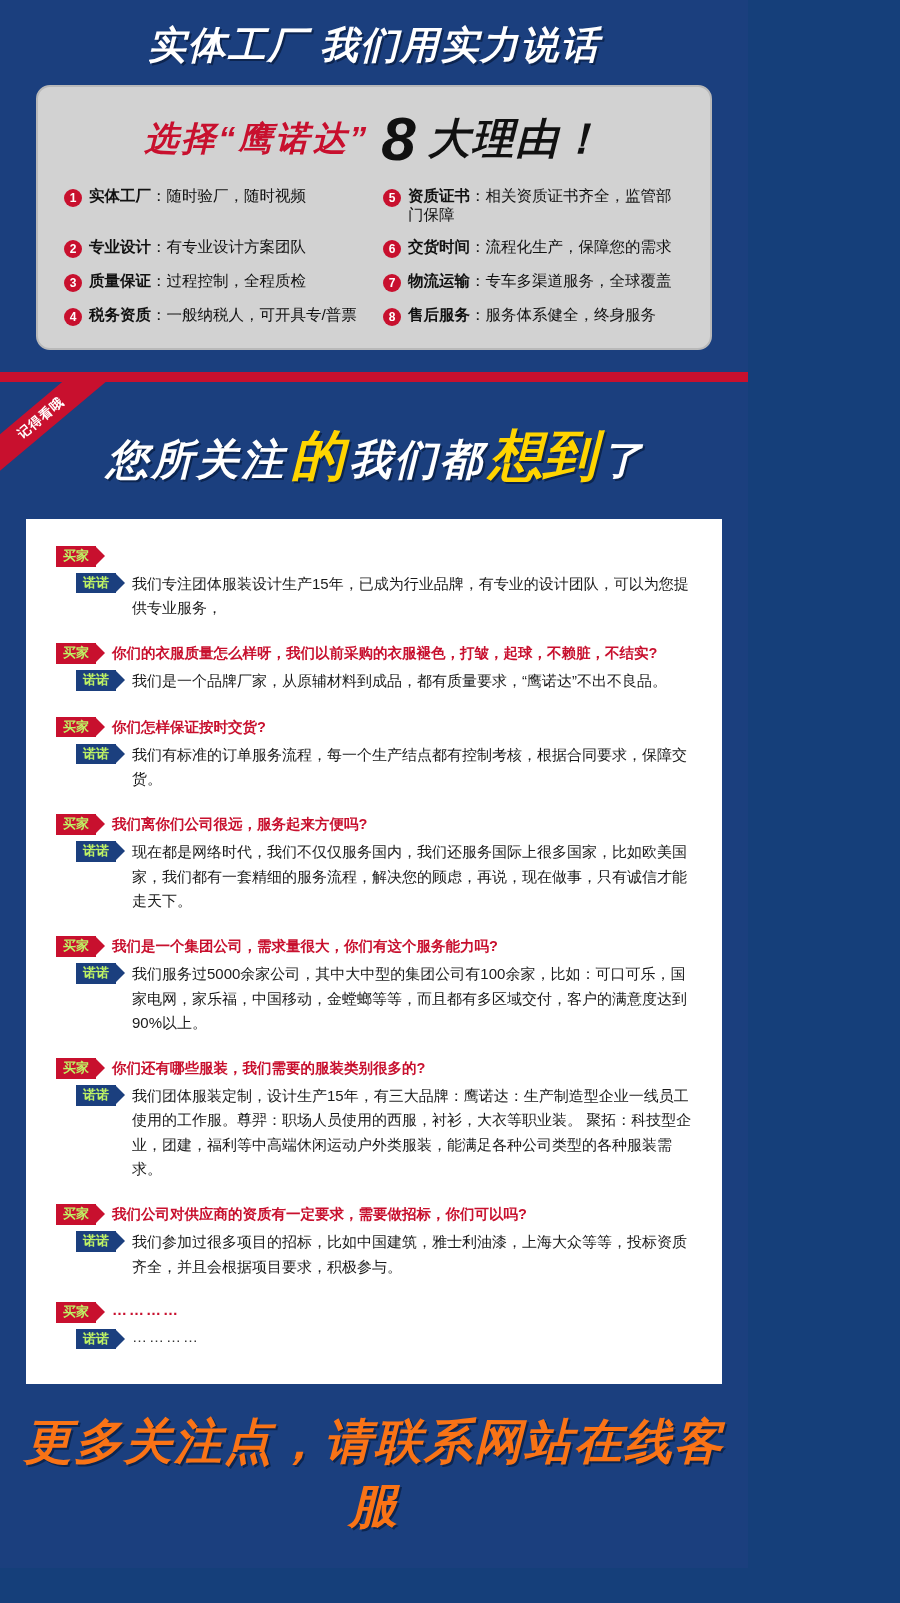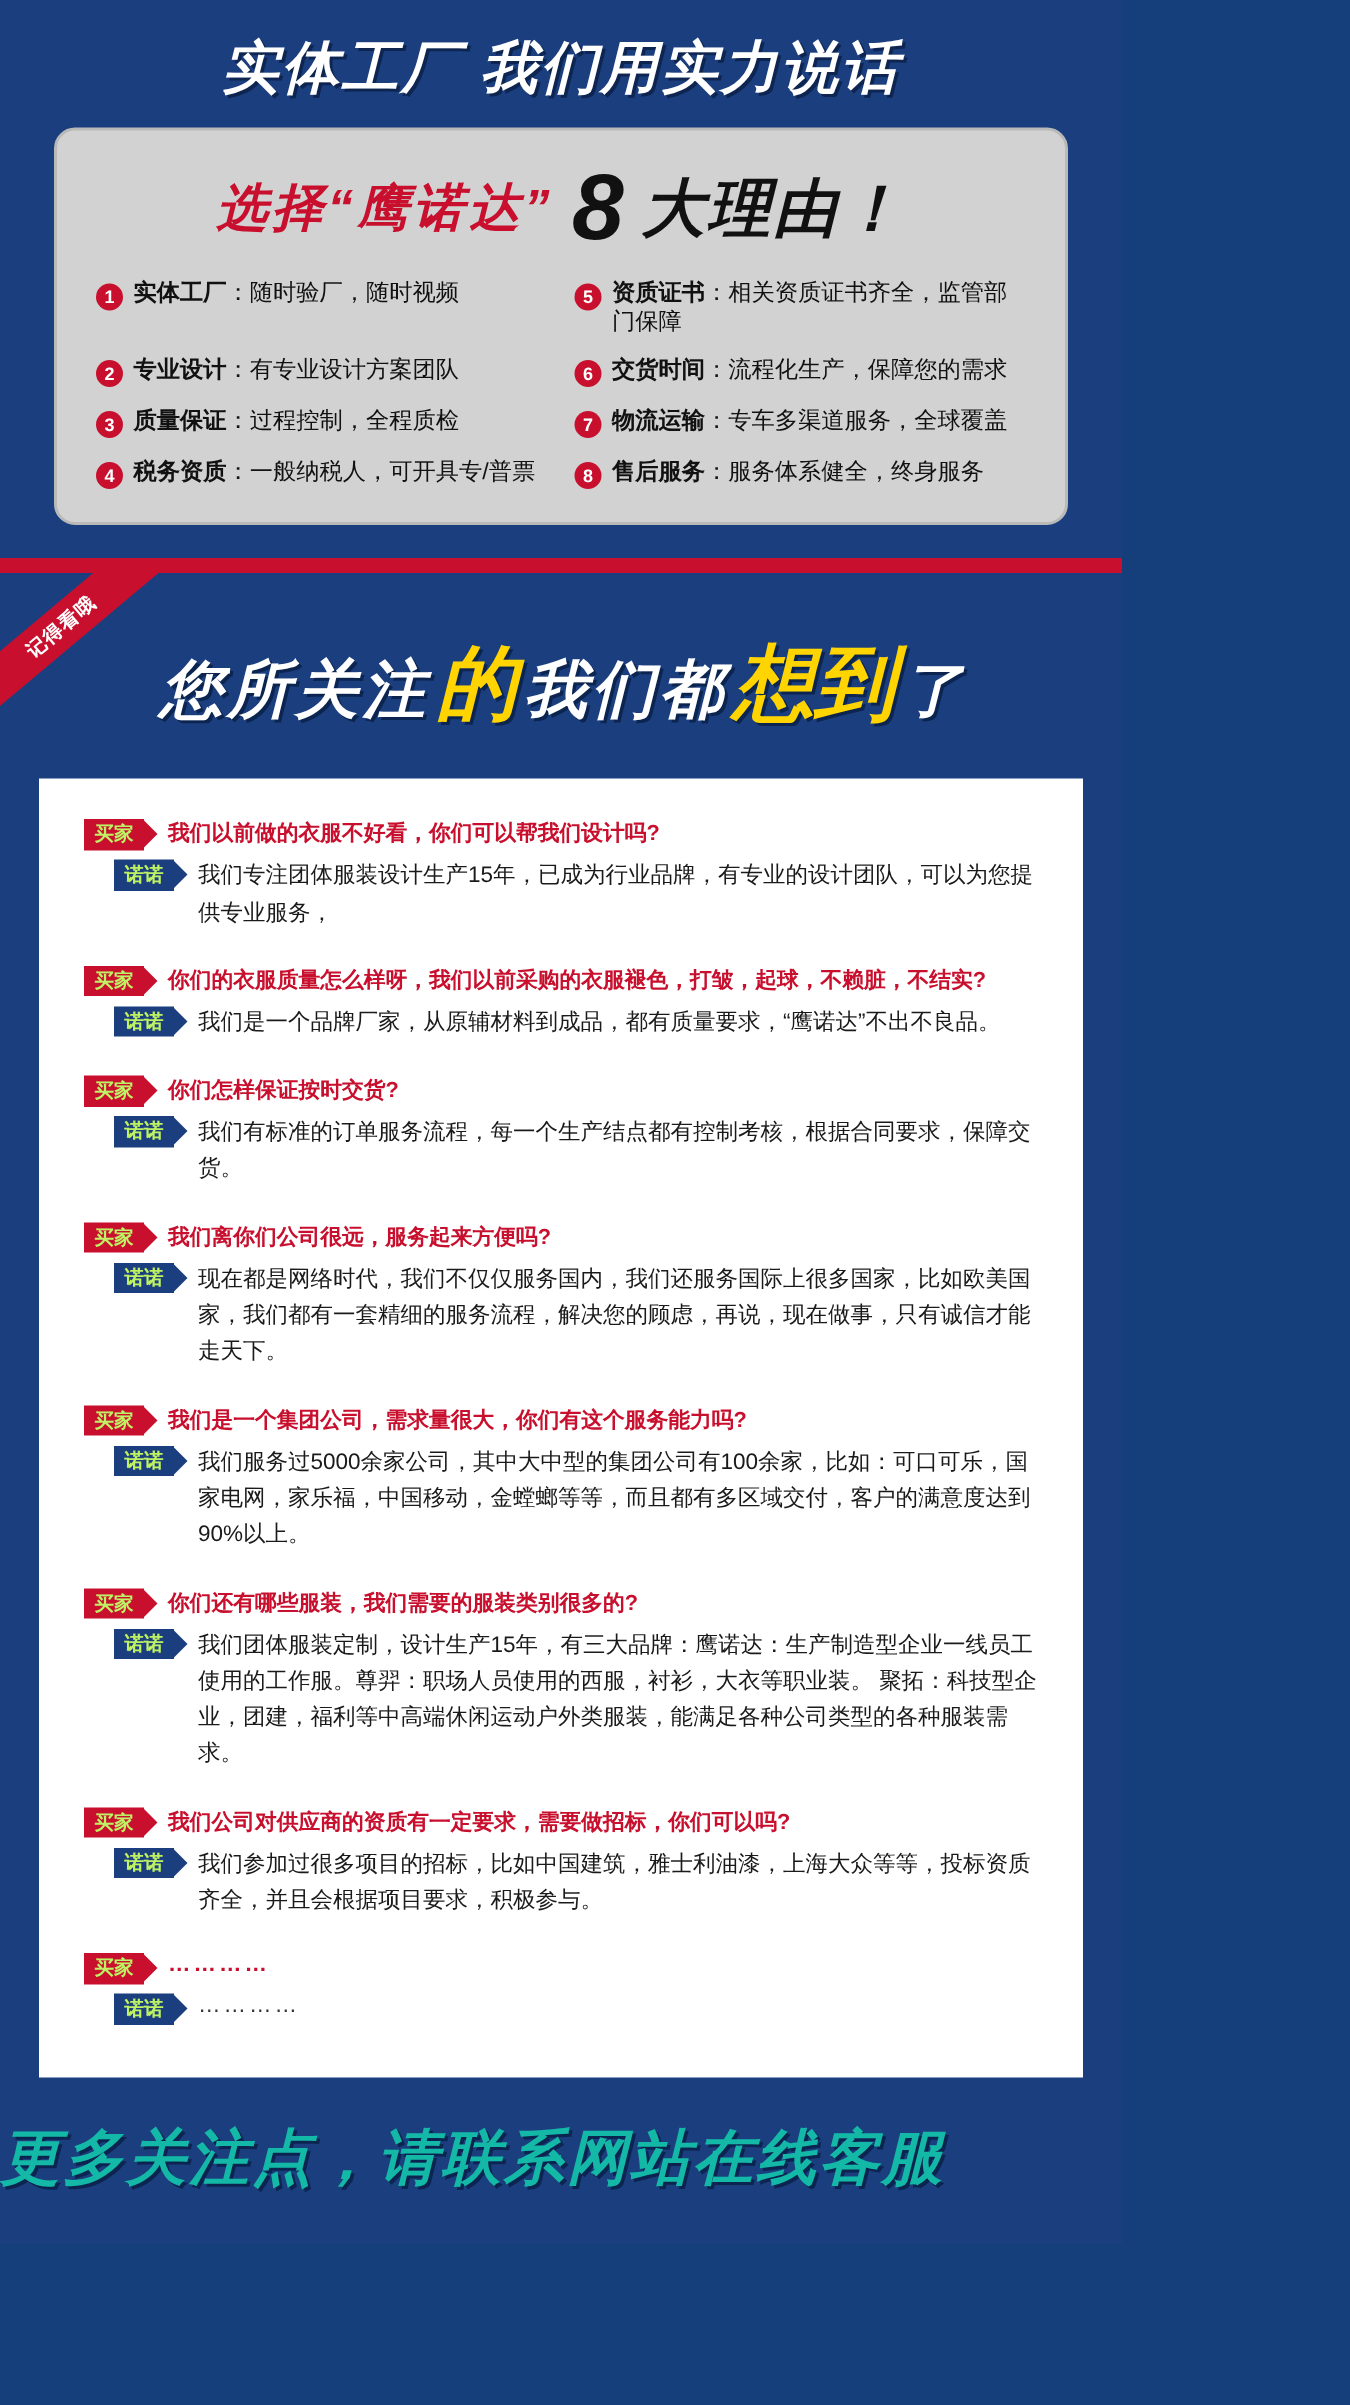--- a/index.html
+++ b/index.html
@@ -176,22 +176,23 @@
   .a-text {
     color:#1a1a1a;
     font-size:15px;
     line-height:1.62;
     padding-top:0px;
   }
   .dots { color:#c8102e; font-size:15px; font-weight:bold; letter-spacing:2px;}
   .dots-b { color:#333; font-size:15px; letter-spacing:2px;}
 
   .faq-footer {
-    color:#14b8a6;
-    font-size:40px;
+    text-align:center;
+    color:#f97316;
+    font-size:48px;
     font-weight:bold;
     font-style:italic;
     letter-spacing:2px;
     padding:26px 0 30px 0;
     text-shadow:2px 2px 0 #0c2550;
   }
 </style>
 </head>
 <body>
 
@@ -265,21 +266,20 @@
       <span class="ft-d">想到</span>
       <span class="ft-e">了</span>
     </div>
 
     <div class="white-card">
 
       <div class="qa-block">
         <div class="qa-line">
           <span class="tag tag-buyer">买家</span>
           <span class="arrow arrow-red"></span>
-          <span class="q-text">我们以前做的衣服不好看，你们可以帮我们设计吗?</span>
         </div>
         <div class="qa-line">
           <span class="tag tag-ans">诺诺</span>
           <span class="arrow arrow-blue"></span>
           <span class="a-text">我们专注团体服装设计生产15年，已成为行业品牌，有专业的设计团队，可以为您提供专业服务，</span>
         </div>
       </div>
 
       <div class="qa-block">
         <div class="qa-line">

